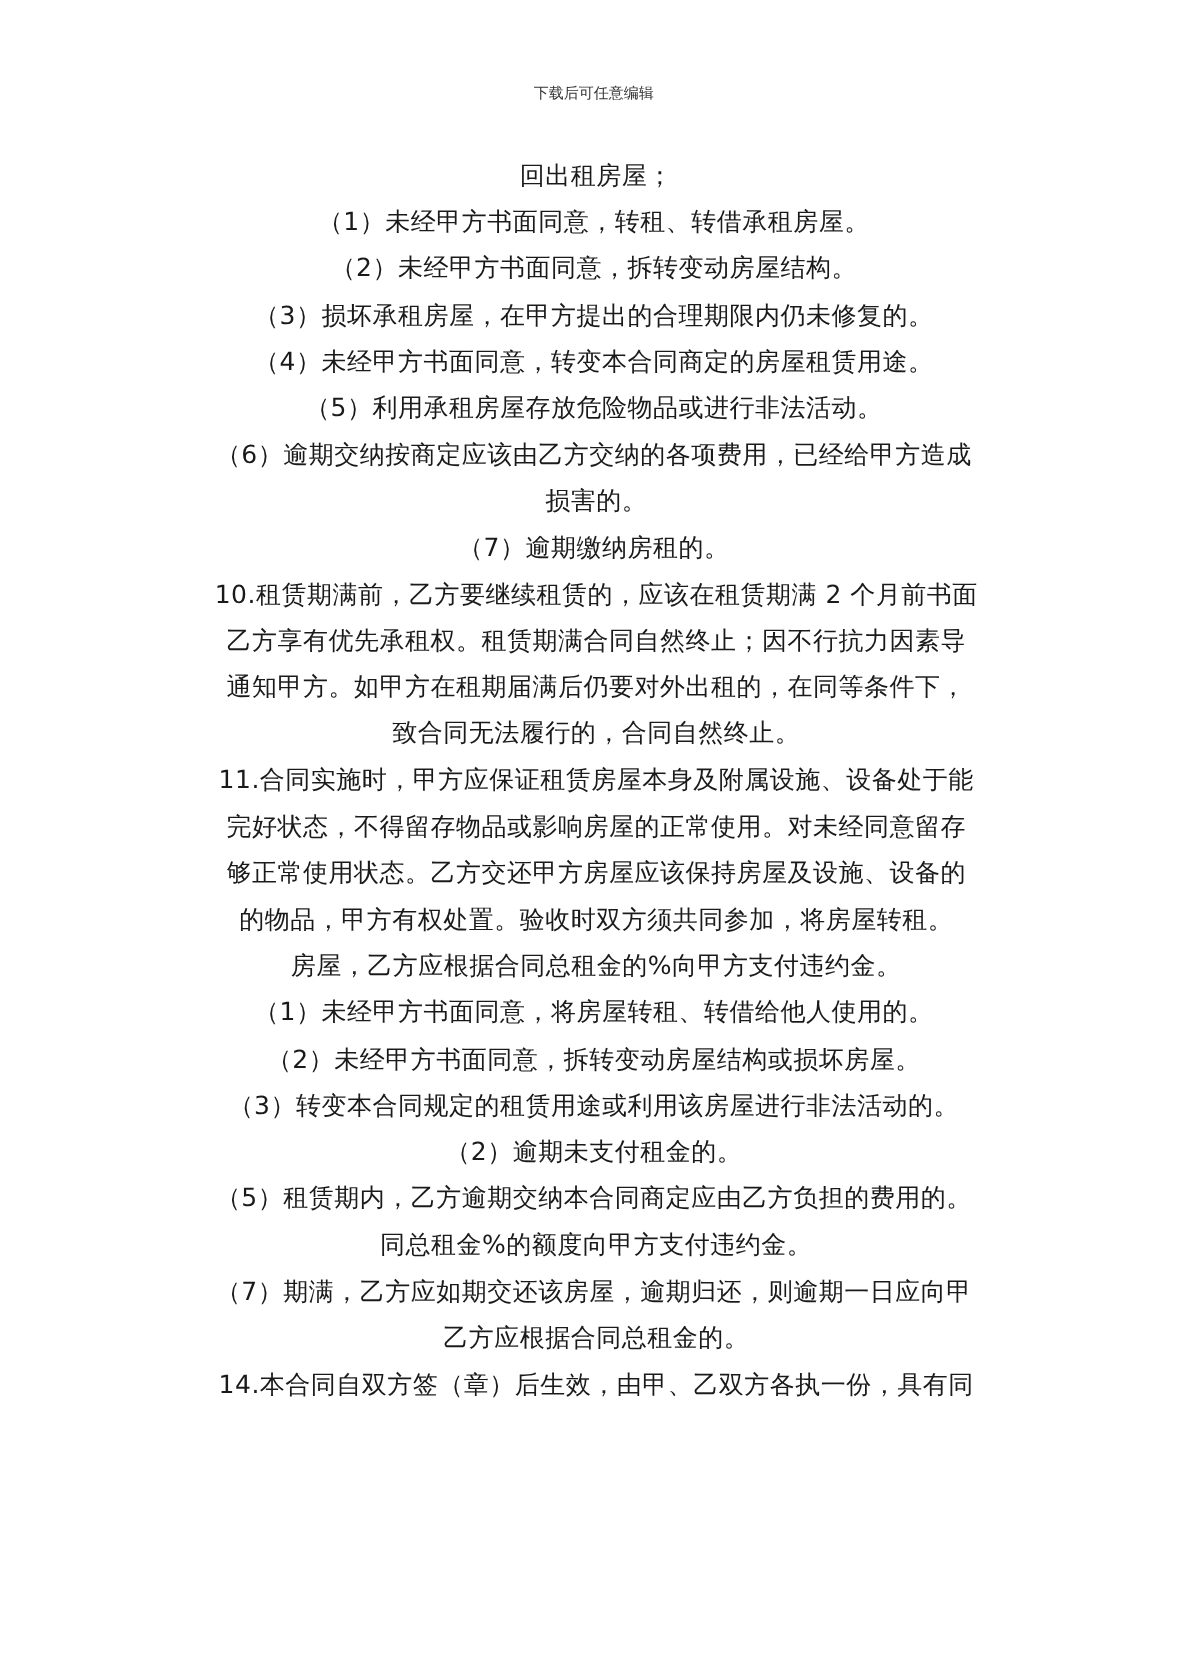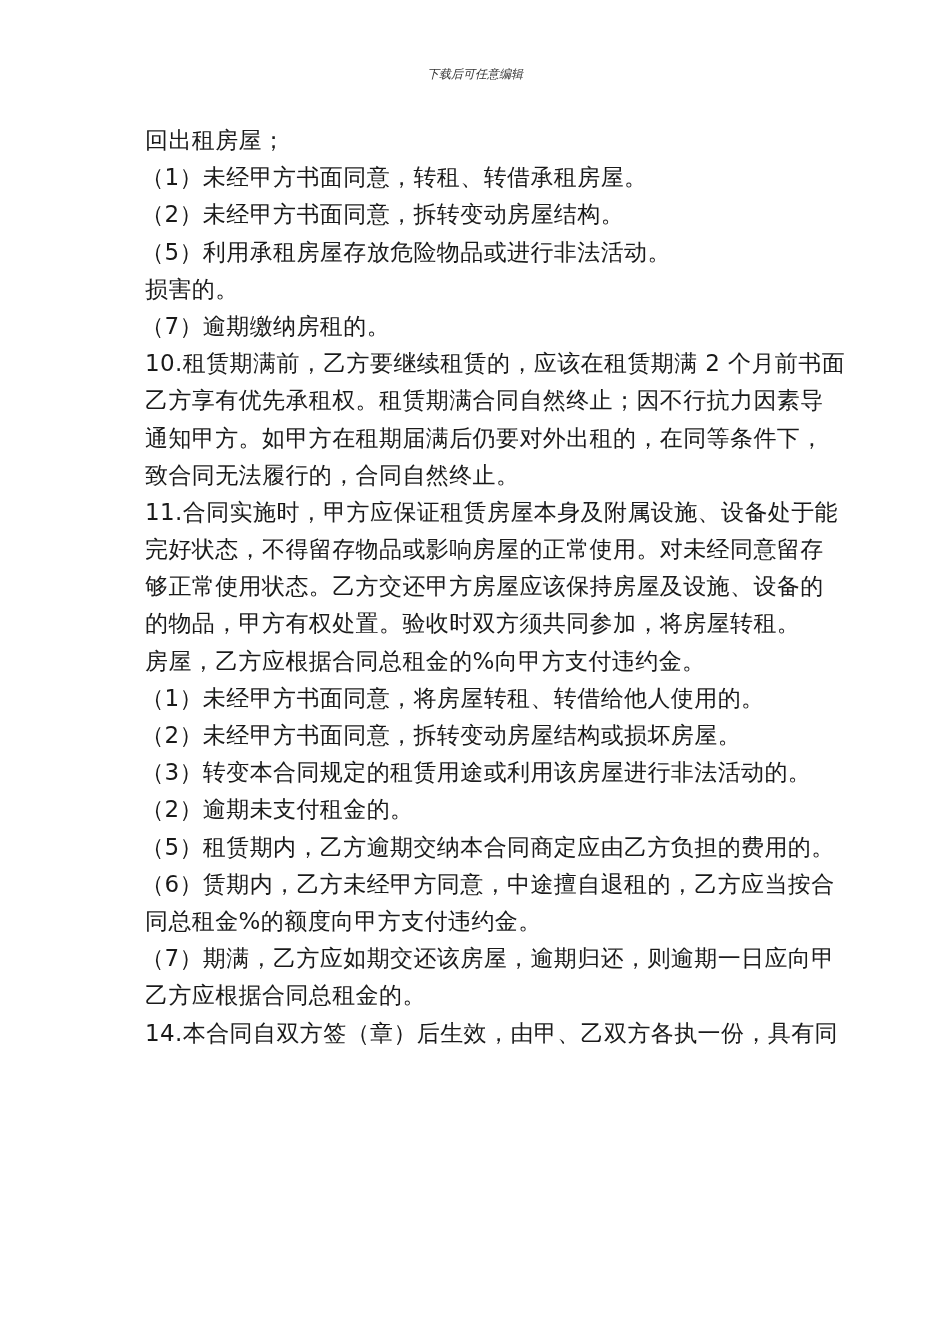--- a/index.html
+++ b/index.html
@@ -1,48 +1,50 @@
 <!DOCTYPE html>
 <html><head>
 <meta charset="utf-8">
 <style>
   html, body { margin: 0; padding: 0; background: #ffffff; }
   body { width: 950px; height: 1344px; position: relative; overflow: hidden;
          font-family: "DejaVu Sans", "Liberation Sans", sans-serif; color: #1a1a1a; }
   .header { position: absolute; top: 66px; left: 0; width: 950px; text-align: center;
-            font-size: 12px; color: #333; font-family: "DejaVu Serif", serif; font-style: italic; }
+            font-size: 12px; color: #333; font-family: "DejaVu Serif", serif; }
   .content { position: absolute; top: 122px; left: 145px; width: 664px; }
-  .line { font-size: 23px; line-height: 37.2px; height: 37.2px; white-space: nowrap;
-          letter-spacing: 0.4px; }
+  .line { font-size: 20px; line-height: 37.2px; height: 37.2px; white-space: nowrap;
+          letter-spacing: 0.4px; text-align: center; }
   .line.indent { margin-left: -4px; }
 </style>
 </head>
 <body>
 
 <div class="header">下载后可任意编辑</div>
 
 <div class="content">
   <div class="line">回出租房屋；</div>
   <div class="line indent">（1）未经甲方书面同意，转租、转借承租房屋。</div>
   <div class="line indent">（2）未经甲方书面同意，拆转变动房屋结构。</div>
+  <div class="line indent">（3）损坏承租房屋，在甲方提出的合理期限内仍未修复的。</div>
+  <div class="line indent">（4）未经甲方书面同意，转变本合同商定的房屋租赁用途。</div>
   <div class="line indent">（5）利用承租房屋存放危险物品或进行非法活动。</div>
+  <div class="line indent">（6）逾期交纳按商定应该由乙方交纳的各项费用，已经给甲方造成</div>
   <div class="line">损害的。</div>
   <div class="line indent">（7）逾期缴纳房租的。</div>
   <div class="line">10.租赁期满前，乙方要继续租赁的，应该在租赁期满 2 个月前书面</div>
   <div class="line">乙方享有优先承租权。租赁期满合同自然终止；因不行抗力因素导</div>
   <div class="line">通知甲方。如甲方在租期届满后仍要对外出租的，在同等条件下，</div>
   <div class="line">致合同无法履行的，合同自然终止。</div>
   <div class="line">11.合同实施时，甲方应保证租赁房屋本身及附属设施、设备处于能</div>
   <div class="line">完好状态，不得留存物品或影响房屋的正常使用。对未经同意留存</div>
   <div class="line">够正常使用状态。乙方交还甲方房屋应该保持房屋及设施、设备的</div>
   <div class="line">的物品，甲方有权处置。验收时双方须共同参加，将房屋转租。</div>
   <div class="line">房屋，乙方应根据合同总租金的%向甲方支付违约金。</div>
   <div class="line indent">（1）未经甲方书面同意，将房屋转租、转借给他人使用的。</div>
   <div class="line indent">（2）未经甲方书面同意，拆转变动房屋结构或损坏房屋。</div>
   <div class="line indent">（3）转变本合同规定的租赁用途或利用该房屋进行非法活动的。</div>
   <div class="line indent">（2）逾期未支付租金的。</div>
   <div class="line indent">（5）租赁期内，乙方逾期交纳本合同商定应由乙方负担的费用的。</div>
-  <div class="line indent">（6）赁期内，乙方未经甲方同意，中途擅自退租的，乙方应当按合</div>
   <div class="line">同总租金%的额度向甲方支付违约金。</div>
   <div class="line indent">（7）期满，乙方应如期交还该房屋，逾期归还，则逾期一日应向甲</div>
   <div class="line">乙方应根据合同总租金的。</div>
   <div class="line">14.本合同自双方签（章）后生效，由甲、乙双方各执一份，具有同</div>
 </div>
 
 </body></html>

